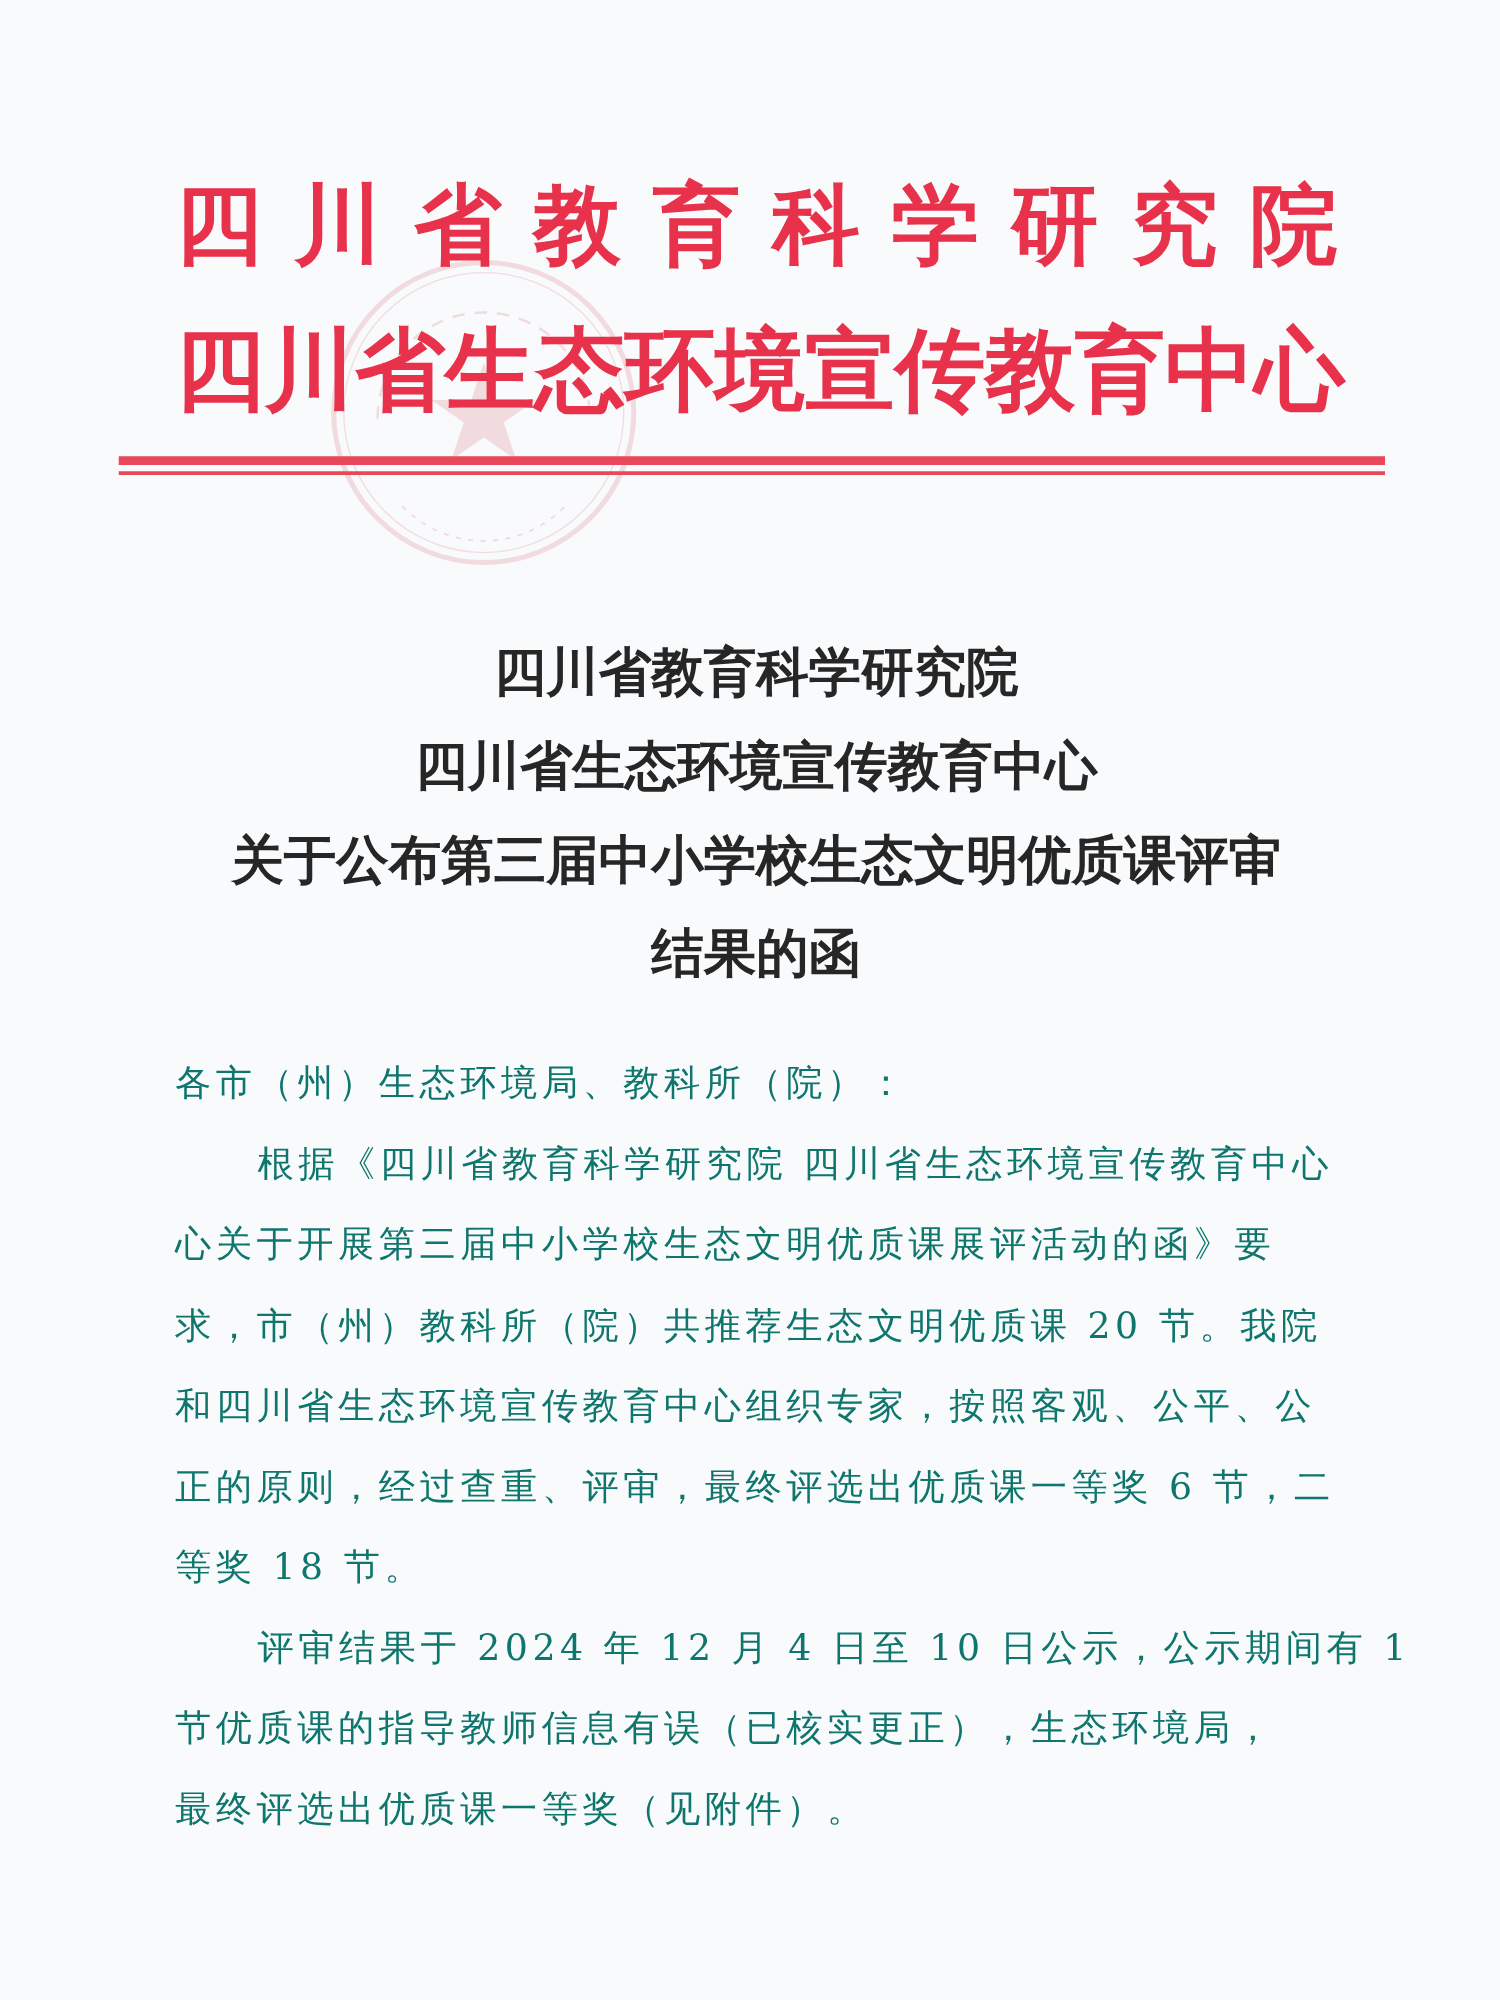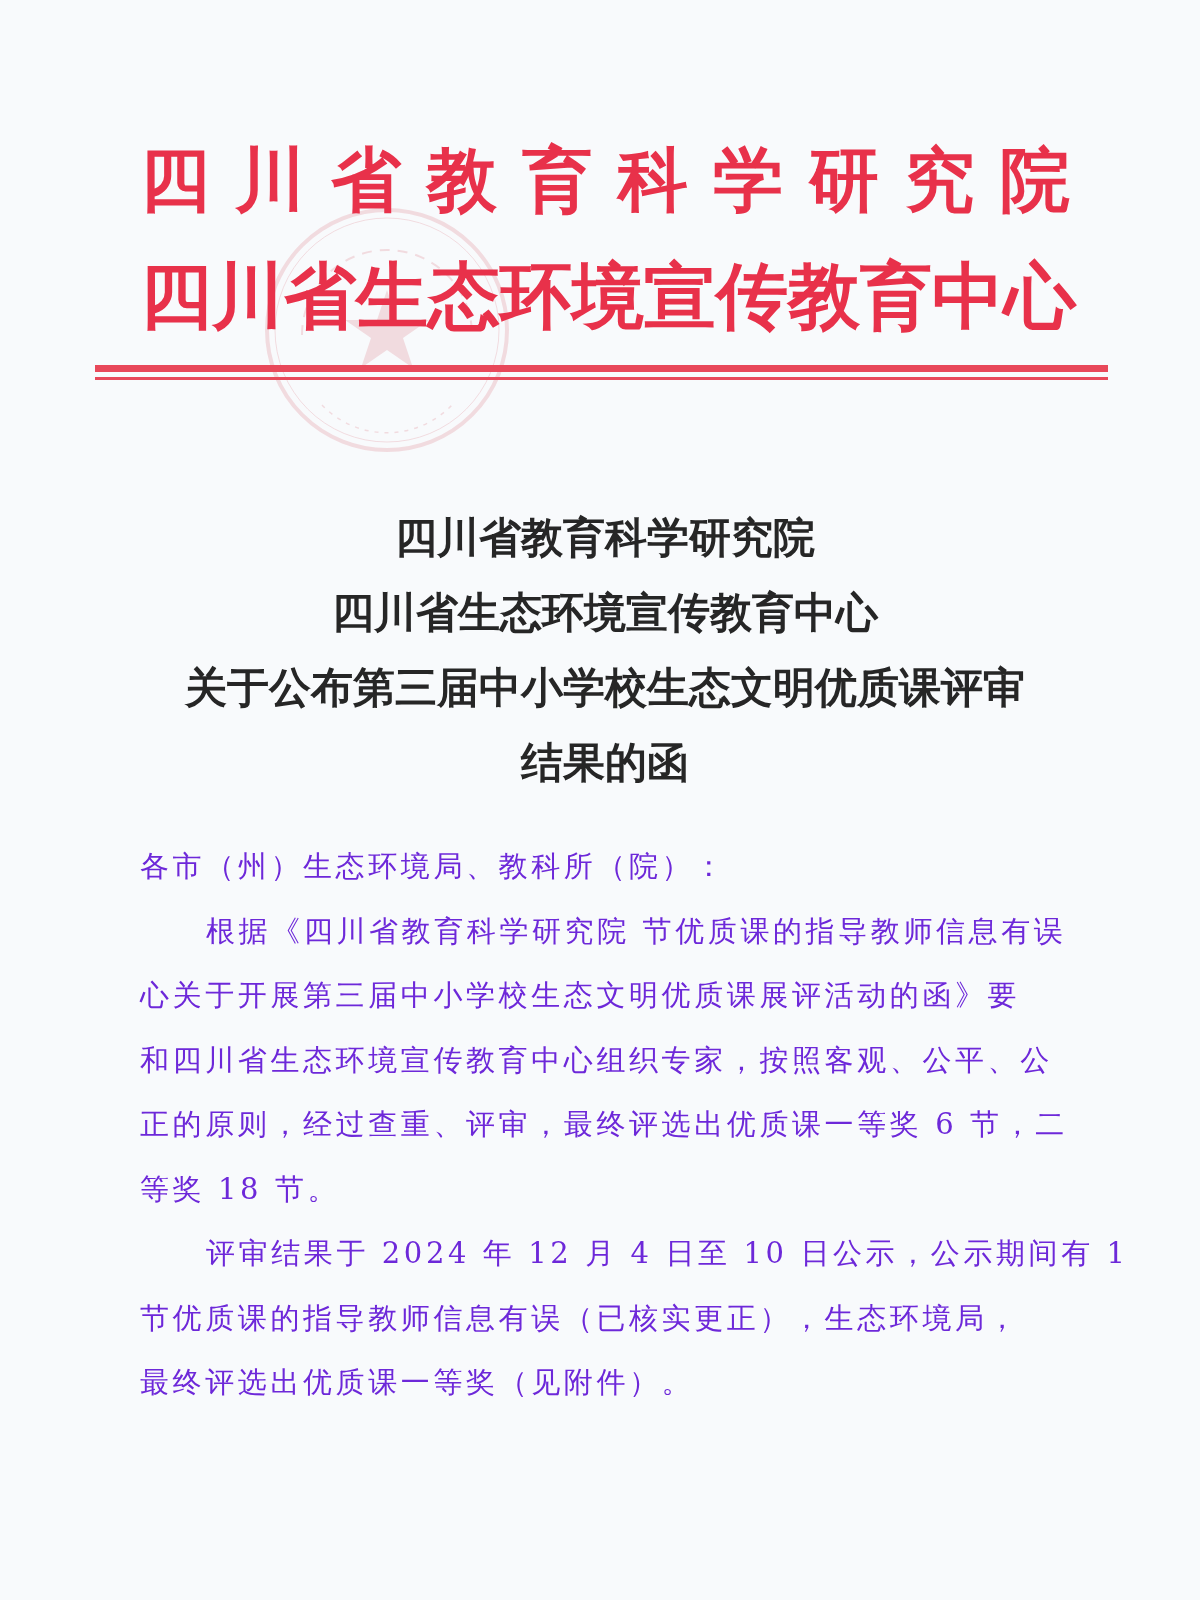--- a/index.html
+++ b/index.html
@@ -84,21 +84,21 @@
   .doc-title div {
     white-space: nowrap;
   }
   
   .body-text {
     position: absolute;
     left: 140px;
     top: 834px;
     width: 930px;
     font-family: "DejaVu Serif", serif;
-    color: #6d28d9;
+    color: #0f766e;
     font-size: 29px;
     line-height: 64.5px;
     letter-spacing: 3.6px;
   }
   .body-text p {
     margin: 0;
     text-align: justify;
   }
   .body-text .line {
     display: block;
@@ -131,22 +131,23 @@
     <div>四川省教育科学研究院</div>
     <div>四川省生态环境宣传教育中心</div>
     <div>关于公布第三届中小学校生态文明优质课评审</div>
     <div>结果的函</div>
   </div>
 
   <div class="body-text">
     <span class="line">各市（州）生态环境局、教科所（院）：</span>
 
     <p>
-      <span class="line indent">根据《四川省教育科学研究院 节优质课的指导教师信息有误</span>
+      <span class="line indent">根据《四川省教育科学研究院 四川省生态环境宣传教育中心</span>
       <span class="line">心关于开展第三届中小学校生态文明优质课展评活动的函》要</span>
+      <span class="line">求，市（州）教科所（院）共推荐生态文明优质课 20 节。我院</span>
       <span class="line">和四川省生态环境宣传教育中心组织专家，按照客观、公平、公</span>
       <span class="line">正的原则，经过查重、评审，最终评选出优质课一等奖 6 节，二</span>
       <span class="line">等奖 18 节。</span>
     </p>
 
     <p>
       <span class="line indent">评审结果于 2024 年 12 月 4 日至 10 日公示，公示期间有 1</span>
       <span class="line">节优质课的指导教师信息有误（已核实更正），生态环境局，</span>
       <span class="line">最终评选出优质课一等奖（见附件）。</span>
     </p>

